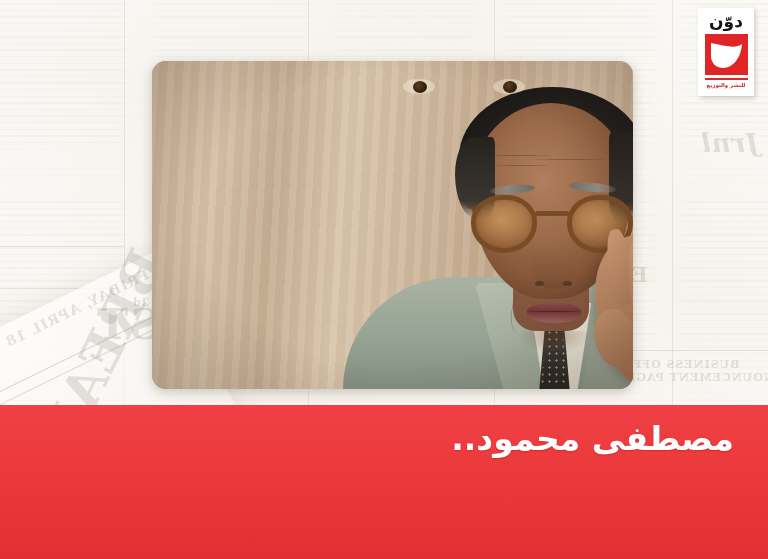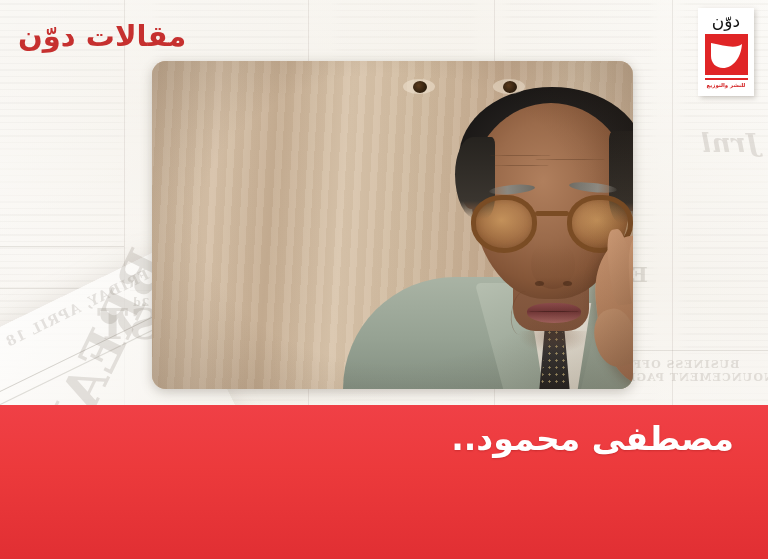--- a/index.html
+++ b/index.html
@@ -154,21 +154,21 @@
     background: #ffffff;
     box-shadow: 1.5px 2px 5px rgba(90,80,70,0.28);
     display: flex;
     flex-direction: column;
     align-items: center;
     padding: 4px 3px 3px;
     box-sizing: border-box;
   }
   .logo-word {
     font-size: 17px;
-    font-weight: 400;
+    font-weight: 700;
     color: #151515;
     line-height: 1;
     direction: rtl;
     margin-top: 1px;
     letter-spacing: -0.3px;
   }
   .logo-mark {
     width: 43px;
     height: 41px;
     background: #e02526;
@@ -594,21 +594,20 @@
   <div class="bg-ghost ghost-past">PAST</div>
   <div class="bg-ghost ghost-bigb">BREAK</div>
   <div class="bg-ghost ghost-friday">FRIDAY, APRIL 18</div>
   <div class="bg-ghost ghost-extra">EXTRA</div>
   <div class="bg-ghost ghost-bus1">BUSINESS OFFERS</div>
   <div class="bg-ghost ghost-bus2">ANNOUNCEMENT PAGE 14</div>
   <div class="bg-ghost ghost-offers">BUSINESS OFFERS</div>
   <div class="bg-ghost ghost-price">PRICE 2d</div>
   <div class="bg-ghost ghost-jnl">Jrnl</div>
 
-  <div class="kicker">مقالات دوّن</div>
 
   <div class="logo">
     <div class="logo-word">دوّن</div>
     <div class="logo-mark">
       <svg viewBox="0 0 43 41" width="43" height="41" aria-hidden="true">
         <path d="M6 9 C20 12, 31 15, 37 10 C36 24, 28 34, 18 34 C11 34, 6 29, 6 22 Z" fill="#ffffff"></path>
         <path d="M7 10 C19 13, 30 16, 36 11" stroke="#e02526" stroke-width="0" fill="none"></path>
       </svg>
     </div>
     <div class="logo-rule"></div>

